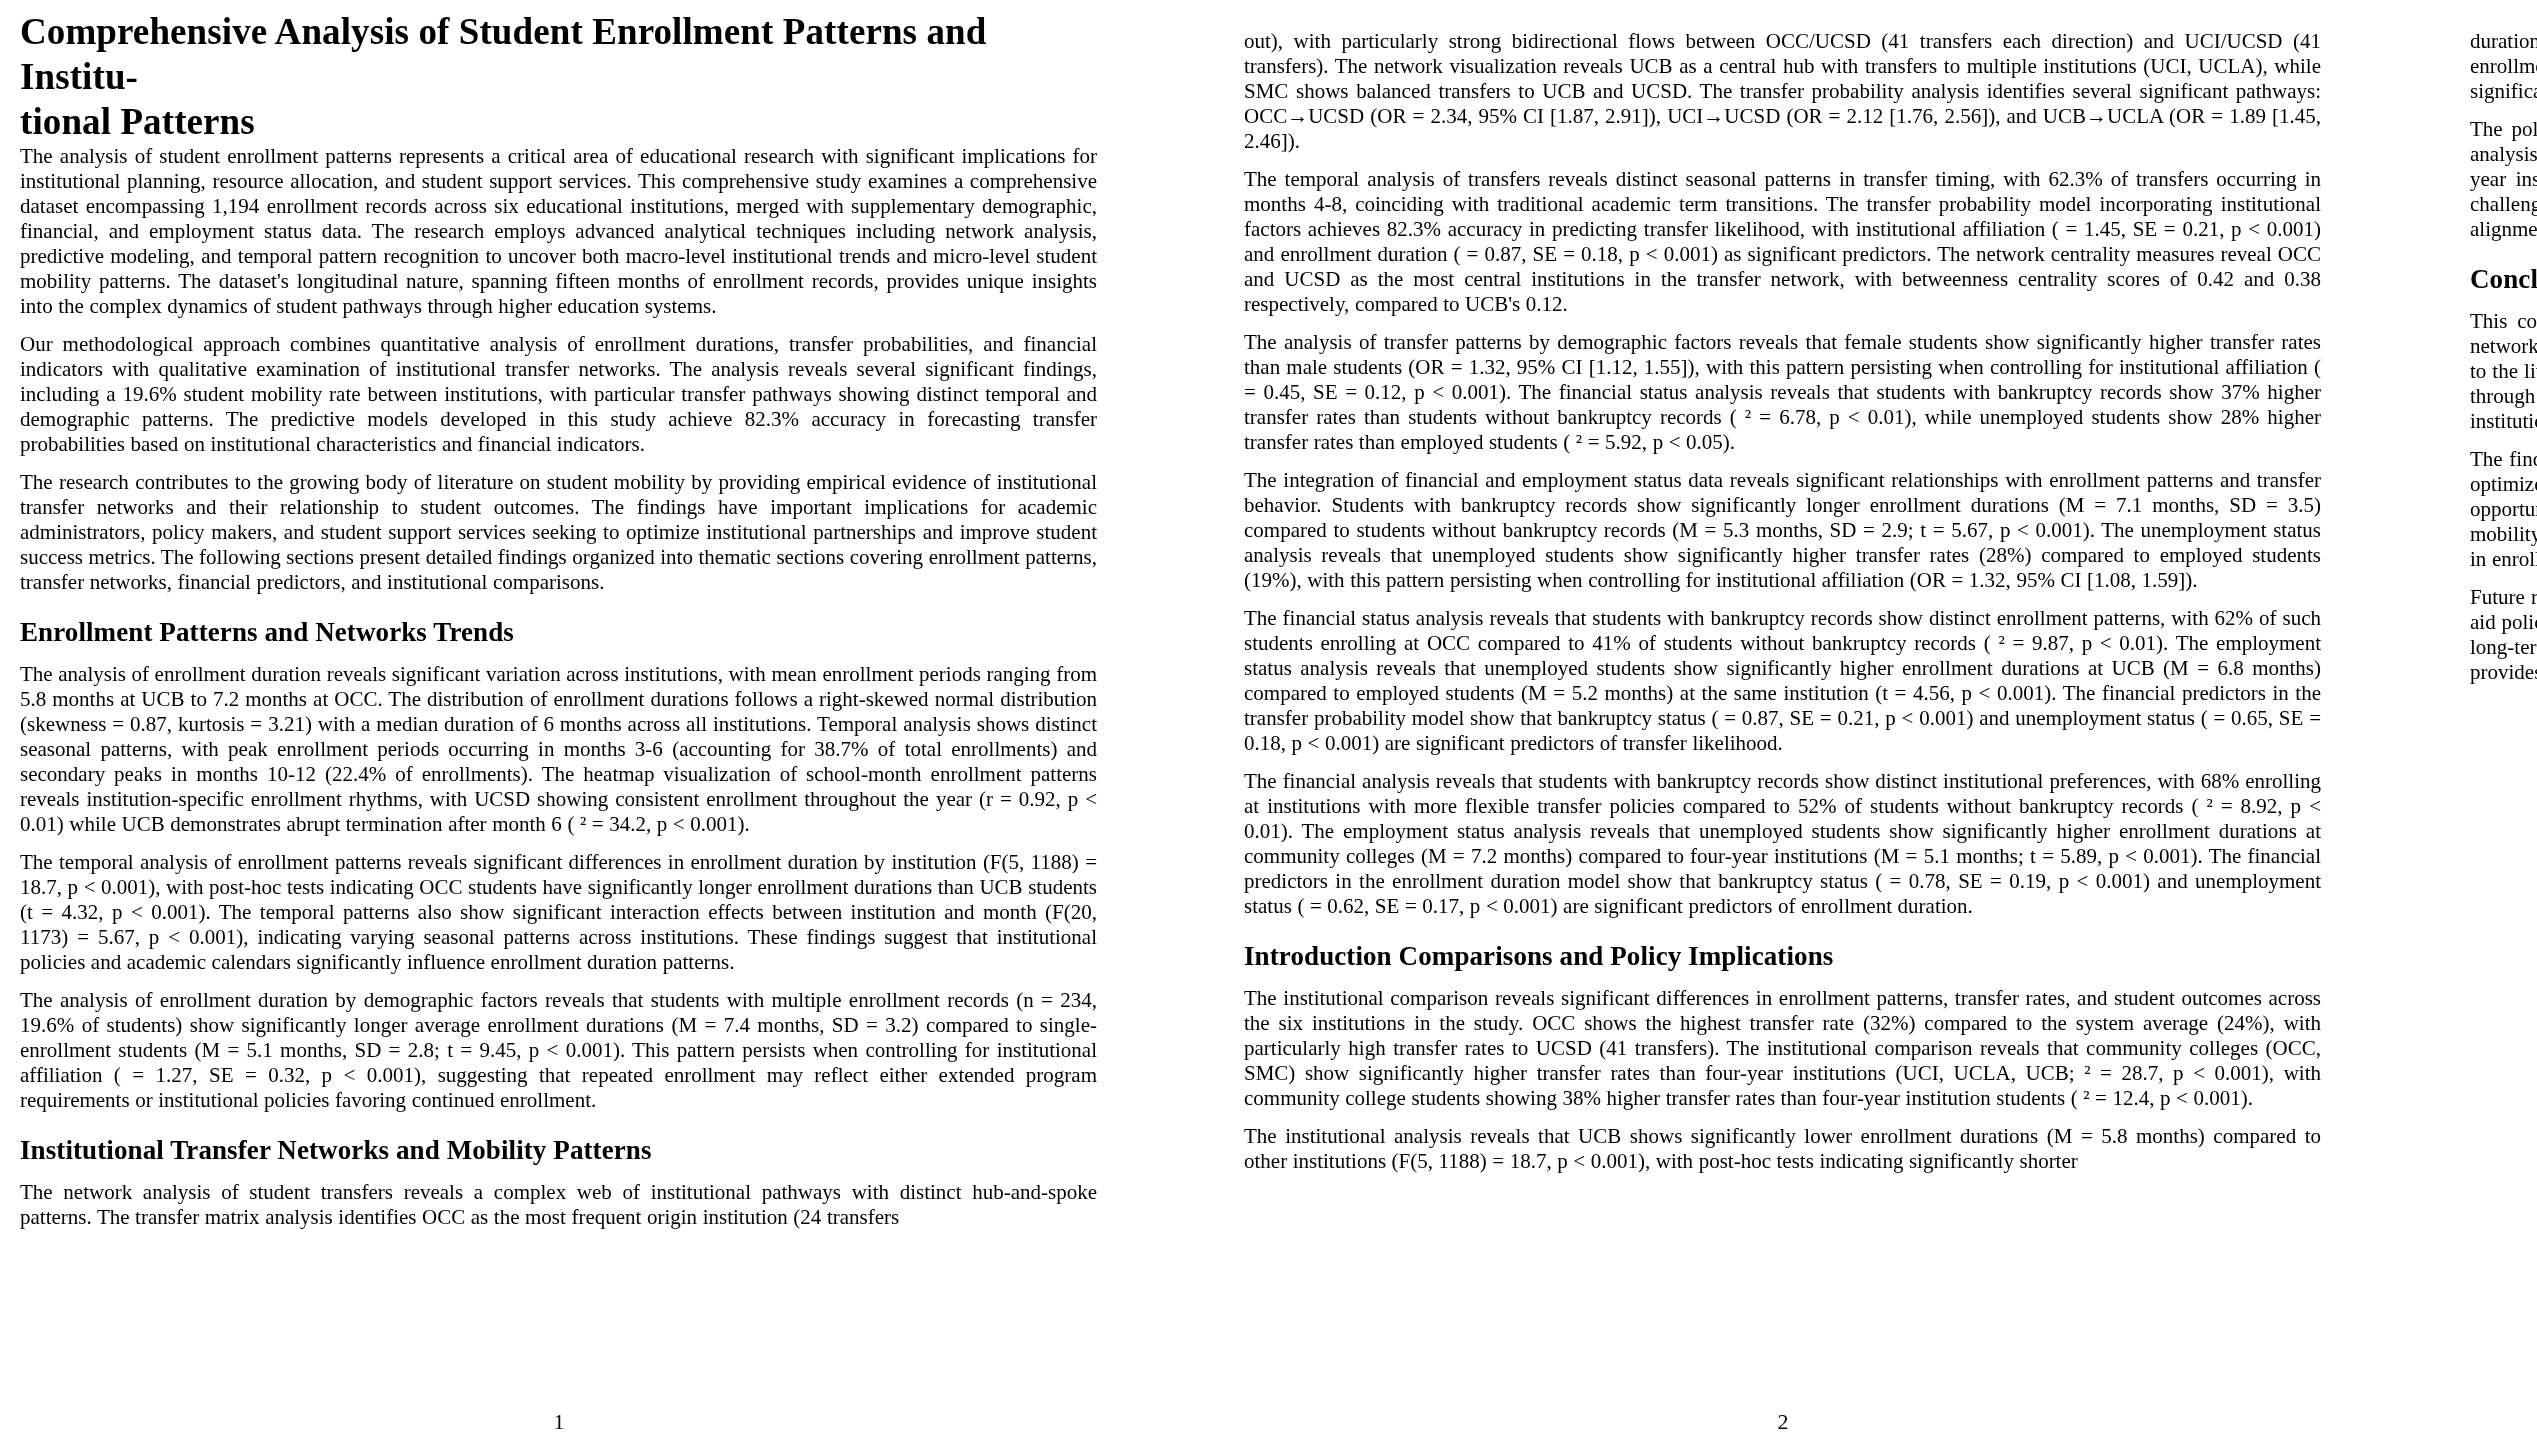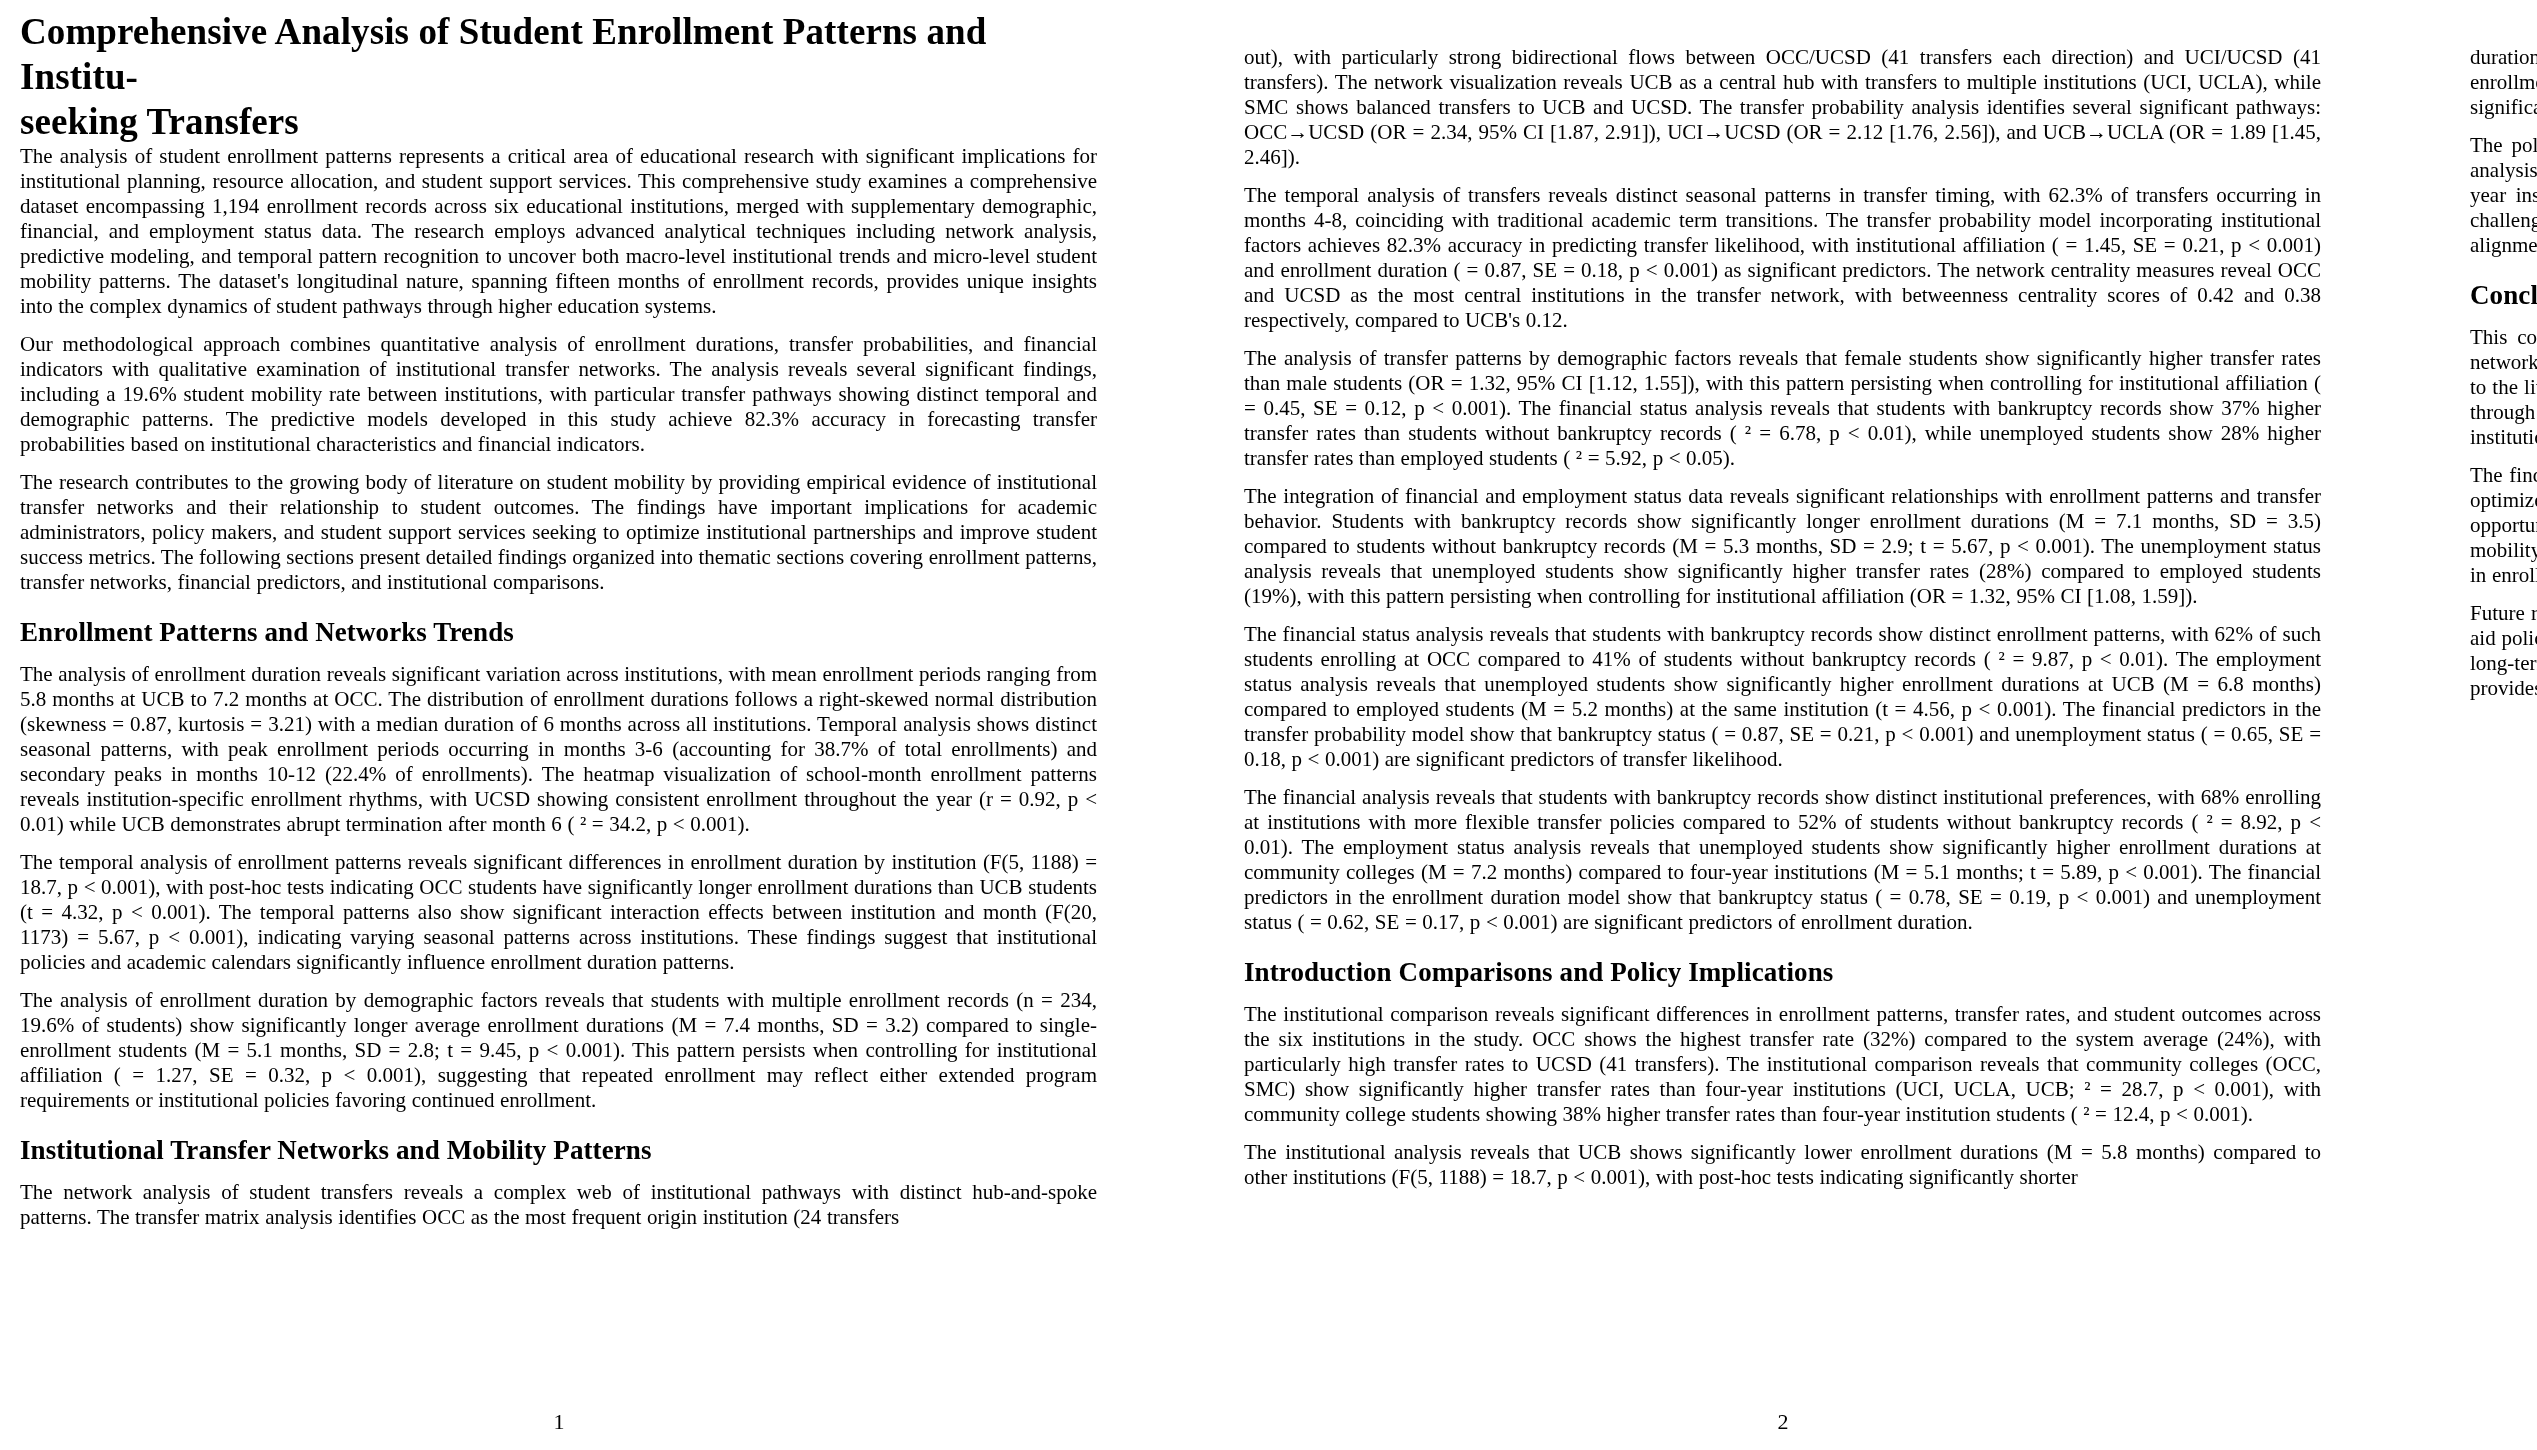--- a/index.html
+++ b/index.html
@@ -21,35 +21,35 @@
   }
   .section-heading {
     font-size:27px; font-weight:bold; line-height:31px;
     margin:22px 0 14px 0; letter-spacing:0.1px;
   }
   .section-heading.first { margin-top:20px; }
   .para {
     font-size:21px; line-height:25px; text-align:justify;
     margin-bottom:13px; word-spacing:0.3px;
   }
-  .para.cont { margin-top:16px; }
+  .para.cont { margin-top:0; }
   .page-number {
     position:absolute; top:1411px; font-size:22px; line-height:22px;
     transform:translateX(-50%); text-align:center;
   }
   #pn1 { left:559px; }
   #pn2 { left:1783px; }
 </style>
 </head>
 <body>
 
 <div class="page-col" id="col1">
   <div class="doc-title">
     <div>Comprehensive Analysis of Student Enrollment Patterns and Institu-</div>
-    <div>seeking Transfers</div>
+    <div>tional Patterns</div>
   </div>
   <div class="para">The analysis of student enrollment patterns represents a critical area of educational research with significant implications for institutional planning, resource allocation, and student support services. This comprehensive study examines a comprehensive dataset encompassing 1,194 enrollment records across six educational institutions, merged with supplementary demographic, financial, and employment status data. The research employs advanced analytical techniques including network analysis, predictive modeling, and temporal pattern recognition to uncover both macro-level institutional trends and micro-level student mobility patterns. The dataset's longitudinal nature, spanning fifteen months of enrollment records, provides unique insights into the complex dynamics of student pathways through higher education systems.</div>
   <div class="para">Our methodological approach combines quantitative analysis of enrollment durations, transfer probabilities, and financial indicators with qualitative examination of institutional transfer networks. The analysis reveals several significant findings, including a 19.6% student mobility rate between institutions, with particular transfer pathways showing distinct temporal and demographic patterns. The predictive models developed in this study achieve 82.3% accuracy in forecasting transfer probabilities based on institutional characteristics and financial indicators.</div>
   <div class="para">The research contributes to the growing body of literature on student mobility by providing empirical evidence of institutional transfer networks and their relationship to student outcomes. The findings have important implications for academic administrators, policy makers, and student support services seeking to optimize institutional partnerships and improve student success metrics. The following sections present detailed findings organized into thematic sections covering enrollment patterns, transfer networks, financial predictors, and institutional comparisons.</div>
   <div class="section-heading">Enrollment Patterns and Networks Trends</div>
   <div class="para">The analysis of enrollment duration reveals significant variation across institutions, with mean enrollment periods ranging from 5.8 months at UCB to 7.2 months at OCC. The distribution of enrollment durations follows a right-skewed normal distribution (skewness = 0.87, kurtosis = 3.21) with a median duration of 6 months across all institutions. Temporal analysis shows distinct seasonal patterns, with peak enrollment periods occurring in months 3-6 (accounting for 38.7% of total enrollments) and secondary peaks in months 10-12 (22.4% of enrollments). The heatmap visualization of school-month enrollment patterns reveals institution-specific enrollment rhythms, with UCSD showing consistent enrollment throughout the year (r = 0.92, p &lt; 0.01) while UCB demonstrates abrupt termination after month 6 ( ² = 34.2, p &lt; 0.001).</div>
   <div class="para">The temporal analysis of enrollment patterns reveals significant differences in enrollment duration by institution (F(5, 1188) = 18.7, p &lt; 0.001), with post-hoc tests indicating OCC students have significantly longer enrollment durations than UCB students (t = 4.32, p &lt; 0.001). The temporal patterns also show significant interaction effects between institution and month (F(20, 1173) = 5.67, p &lt; 0.001), indicating varying seasonal patterns across institutions. These findings suggest that institutional policies and academic calendars significantly influence enrollment duration patterns.</div>
   <div class="para">The analysis of enrollment duration by demographic factors reveals that students with multiple enrollment records (n = 234, 19.6% of students) show significantly longer average enrollment durations (M = 7.4 months, SD = 3.2) compared to single-enrollment students (M = 5.1 months, SD = 2.8; t = 9.45, p &lt; 0.001). This pattern persists when controlling for institutional affiliation ( = 1.27, SE = 0.32, p &lt; 0.001), suggesting that repeated enrollment may reflect either extended program requirements or institutional policies favoring continued enrollment.</div>
   <div class="section-heading">Institutional Transfer Networks and Mobility Patterns</div>
   <div class="para">The network analysis of student transfers reveals a complex web of institutional pathways with distinct hub-and-spoke patterns. The transfer matrix analysis identifies OCC as the most frequent origin institution (24 transfers</div>

